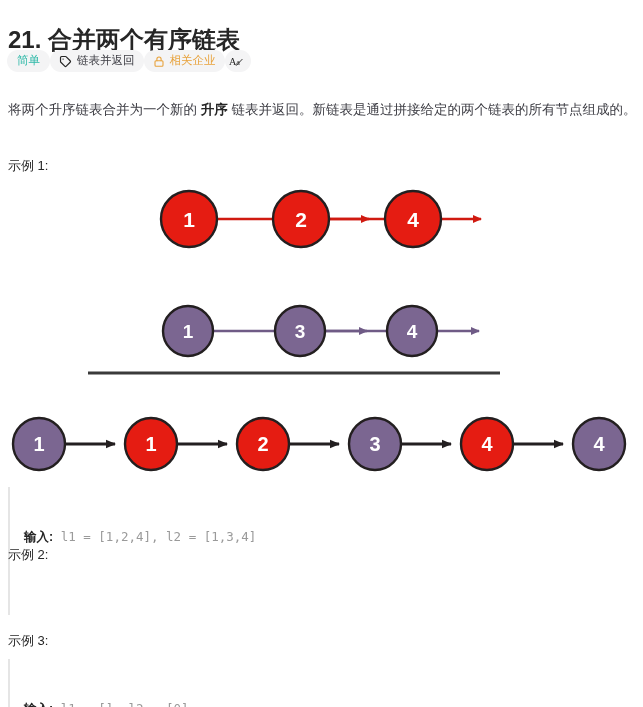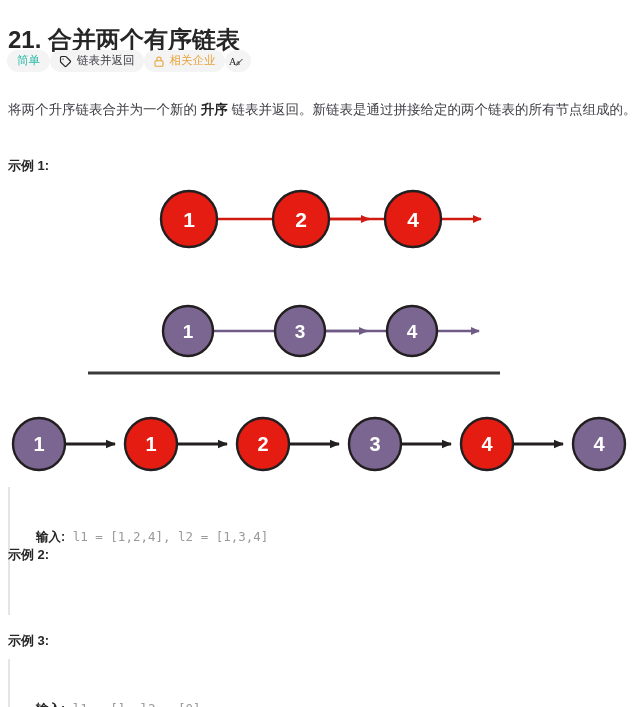--- a/index.html
+++ b/index.html
@@ -46,21 +46,21 @@
     position: absolute; left: 8px; top: 86px;
     width: 628px;
     font-size: 13.5px; color: #3c3c43; line-height: 20px;
     white-space: nowrap;
   }
   .desc b { font-weight: 700; color: #262626; }
 
   
   .ex-head {
     position: absolute; left: 8px;
-    font-size: 13px; font-weight: 700; color: #262626;
+    font-size: 13px; font-weight: 400; color: #262626;
   }
   #ex1-head { top: 157px; }
   #ex2-head { top: 546px; }
   #ex3-head { top: 632px; }
 
   
   .figure { position: absolute; left: 0; top: 175px; width: 643px; height: 300px; }
   .figure svg { display: block; }
 
   
@@ -68,21 +68,21 @@
     position: absolute; left: 8px;
     border-left: 2px solid #e5e5e5;
     padding: 2px 0 2px 14px;
     font-family: "DejaVu Sans Mono", "Liberation Mono", monospace;
     font-size: 12.5px; line-height: 19px;
     color: #9a9a9a;
     white-space: pre;
   }
   .codeblock .lbl {
     font-family: "Liberation Sans", "DejaVu Sans", sans-serif;
-    font-weight: 700; color: #262626; font-size: 12.5px; margin-left: 12px;
+    font-weight: 700; color: #262626; font-size: 12.5px;
   }
   #code1 { top: 487px; }
   #code2 { top: 573px; }
   #code3 { top: 659px; }
   .code-line { display: block; }
 </style>
 </head>
 <body>
 
 <div class="page">

